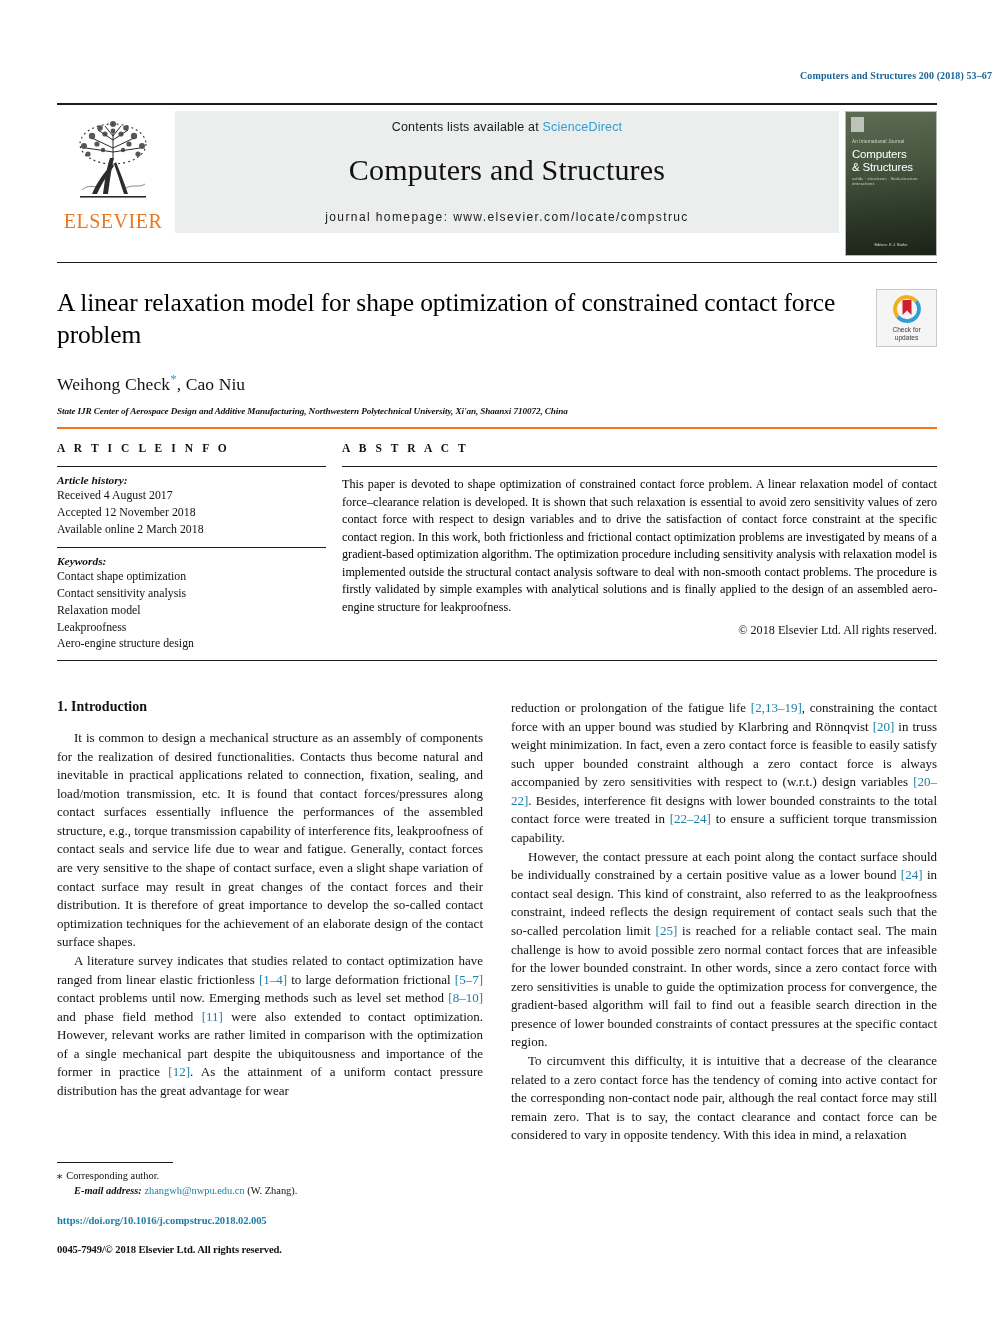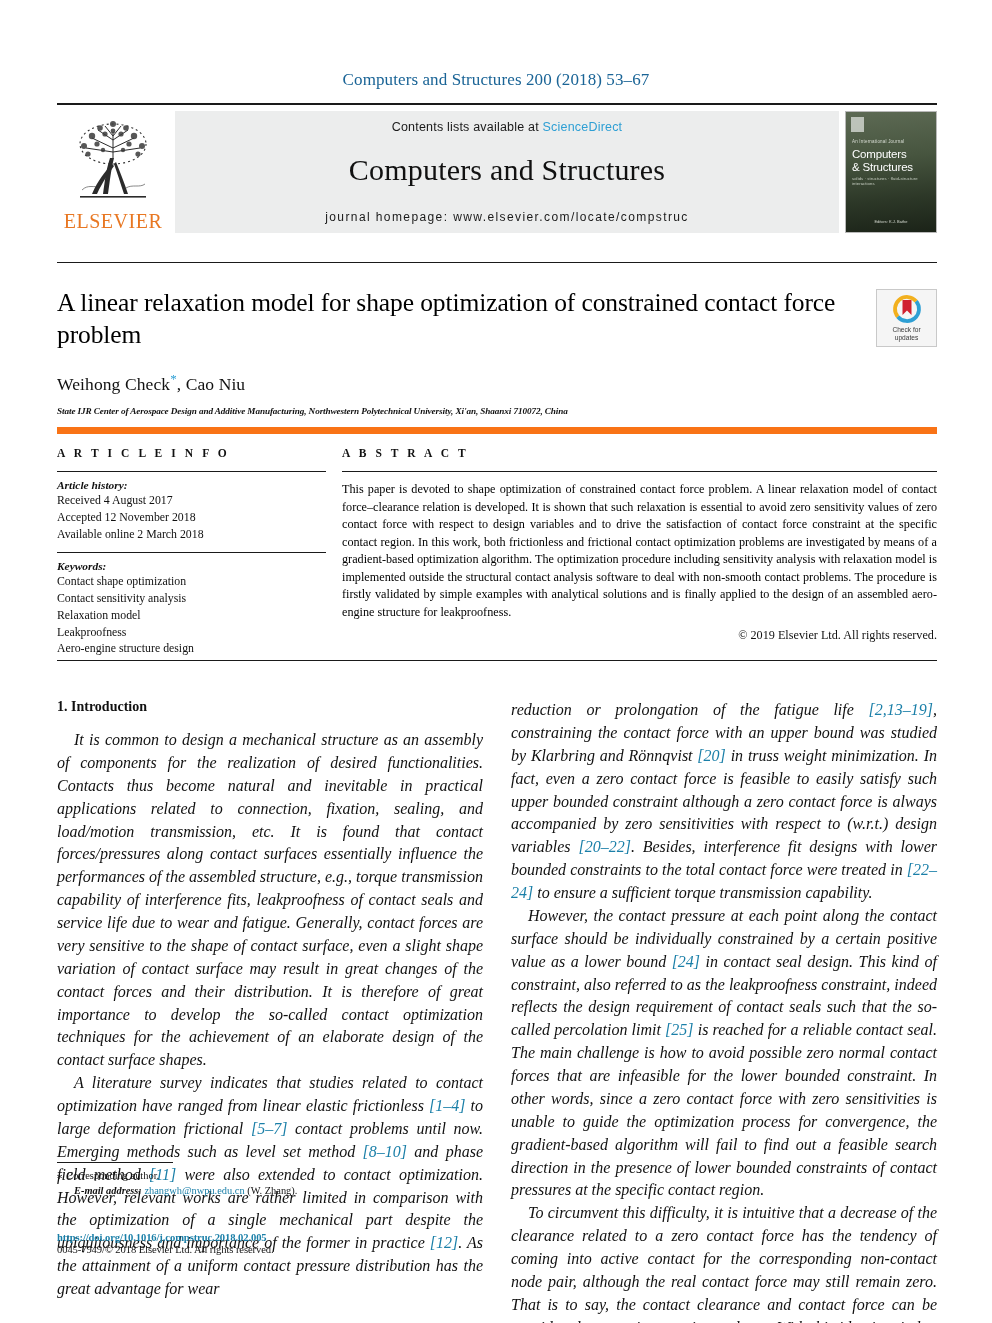--- a/index.html
+++ b/index.html
@@ -13,24 +13,24 @@
     position: relative;
     overflow: hidden;
   }
 
   .page { position: relative; width: 992px; height: 1323px; padding: 0; }
 
   
   .running-head {
     position: absolute;
     top: 70px; left: 0; right: 0;
-    text-align: center;
-    font-size: 17px;
+    text-align: right;
+    font-size: 10px;
     color: #1a6496;
-    font-weight: normal;
+    font-weight: bold;
     letter-spacing: .1px;
   }
 
   
   .masthead {
     position: absolute;
     top: 103px; left: 57px; right: 55px;
     height: 130px;
     border-top: 2px solid #1a1a1a;
     padding-top: 6px;
@@ -87,21 +87,21 @@
   }
   .homepage-line {
     font-family: "Liberation Sans", sans-serif;
     font-size: 12px;
     letter-spacing: 1.4px;
     color: #1a1a1a;
   }
   .cover-thumb {
     flex: 0 0 92px;
     width: 92px;
-    height: 122px;
+    height: 145px;
     border: 1px solid #b9b9b9;
     background: linear-gradient(175deg, #5d6a54 0%, #47553f 38%, #2c3727 72%, #1b2318 100%);
     position: relative;
     overflow: hidden;
   }
   .cover-badge {
     position: absolute; top: 5px; left: 5px;
     width: 13px; height: 15px;
     background: #cfd3cc;
     opacity: .85;
@@ -175,21 +175,21 @@
   .crossmark-label {
     font-family: "Liberation Sans", sans-serif;
     font-size: 6.6px; color: #3a3a3a; text-align: center;
     line-height: 1.25; margin-top: 2px;
   }
 
   
   .info-abstract {
     position: absolute;
     top: 427px; left: 57px; right: 55px;
-    border-top: 7px solid #f97316;
+    border-top: 2px solid #f97316;
     padding-top: 13px;
     display: flex;
   }
   .col-info { flex: 0 0 285px; padding-right: 16px; }
   .col-abstract { flex: 1 1 auto; }
   .sec-head {
     font-family: "Liberation Serif", serif;
     font-weight: bold;
     font-size: 11.5px;
     letter-spacing: 3.1px;
@@ -229,28 +229,27 @@
   }
   .bcol { flex: 1 1 0; position: relative; }
   .sect-title {
     font-family: "Liberation Serif", serif;
     font-weight: bold;
     font-size: 14px;
     margin: 0 0 14px 0;
     color: #111;
   }
   .para {
-    font-size: 16px;
+    font-size: 13px;
     line-height: 1.43;
     text-align: justify;
     text-indent: 17px;
     margin: 0 0 0 0;
     color: #111;
     hyphens: auto;
-    font-style: italic;
   }
   .para + .para { margin-top: 0; }
   a.ref, .ref { color: #1a7fa8; text-decoration: none; }
 
   
   .footnote {
     position: absolute;
     left: 0; bottom: 84px; width: 100%;
     padding-top: 5px;
   }
@@ -261,21 +260,21 @@
   .fn-line { font-size: 10.4px; line-height: 1.5; color: #111; }
   .fn-line .fn-star { margin-right: 4px; }
   .fn-em { font-style: italic; font-weight: bold; }
   .fn-mail { color: #1a7fa8; }
 
   .imprint {
     position: absolute;
     left: 0; bottom: 28px; width: 100%;
   }
   .doi-line { font-size: 10.6px; color: #1a7fa8; font-weight: bold; letter-spacing: -.1px;}
-  .issn-line { font-size: 10.6px; color: #111; font-weight: normal; letter-spacing: -.1px; margin-top: 1px; }
+  .issn-line { font-size: 10.6px; color: #111; font-weight: bold; letter-spacing: -.1px; margin-top: 18px; }
 </style>
 </head>
 <body>
 
 <div class="page">
 
   <div class="running-head">Computers and Structures 200 (2018) 53–67</div>
 
   <div class="masthead">
     <div class="masthead-inner">
@@ -389,21 +388,21 @@
         <div class="info-line">Relaxation model</div>
         <div class="info-line">Leakproofness</div>
         <div class="info-line">Aero-engine structure design</div>
       </div>
     </div>
 
     <div class="col-abstract">
       <div class="sec-head">A B S T R A C T</div>
       <div class="rule"></div>
       <div class="abstract-body">This paper is devoted to shape optimization of constrained contact force problem. A linear relaxation model of contact force–clearance relation is developed. It is shown that such relaxation is essential to avoid zero sensitivity values of zero contact force with respect to design variables and to drive the satisfaction of contact force constraint at the specific contact region. In this work, both frictionless and frictional contact optimization problems are investigated by means of a gradient-based optimization algorithm. The optimization procedure including sensitivity analysis with relaxation model is implemented outside the structural contact analysis software to deal with non-smooth contact problems. The procedure is firstly validated by simple examples with analytical solutions and is finally applied to the design of an assembled aero-engine structure for leakproofness.</div>
-      <div class="copyright">© 2019 Elsevier Ltd. All rights reserved.</div>
+      <div class="copyright">© 2018 Elsevier Ltd. All rights reserved.</div>
     </div>
 
   </div>
 
   <div class="body-cols">
 
     <div class="bcol">
       <div class="sect-title">1. Introduction</div>
       <p class="para">It is common to design a mechanical structure as an assembly of components for the realization of desired functionalities. Contacts thus become natural and inevitable in practical applications related to connection, fixation, sealing, and load/motion transmission, etc. It is found that contact forces/pressures along contact surfaces essentially influence the performances of the assembled structure, e.g., torque transmission capability of interference fits, leakproofness of contact seals and service life due to wear and fatigue. Generally, contact forces are very sensitive to the shape of contact surface, even a slight shape variation of contact surface may result in great changes of the contact forces and their distribution. It is therefore of great importance to develop the so-called contact optimization techniques for the achievement of an elaborate design of the contact surface shapes.</p>
       <p class="para">A literature survey indicates that studies related to contact optimization have ranged from linear elastic frictionless <span class="ref">[1–4]</span> to large deformation frictional <span class="ref">[5–7]</span> contact problems until now. Emerging methods such as level set method <span class="ref">[8–10]</span> and phase field method <span class="ref">[11]</span> were also extended to contact optimization. However, relevant works are rather limited in comparison with the optimization of a single mechanical part despite the ubiquitousness and importance of the former in practice <span class="ref">[12]</span>. As the attainment of a uniform contact pressure distribution has the great advantage for wear</p>

